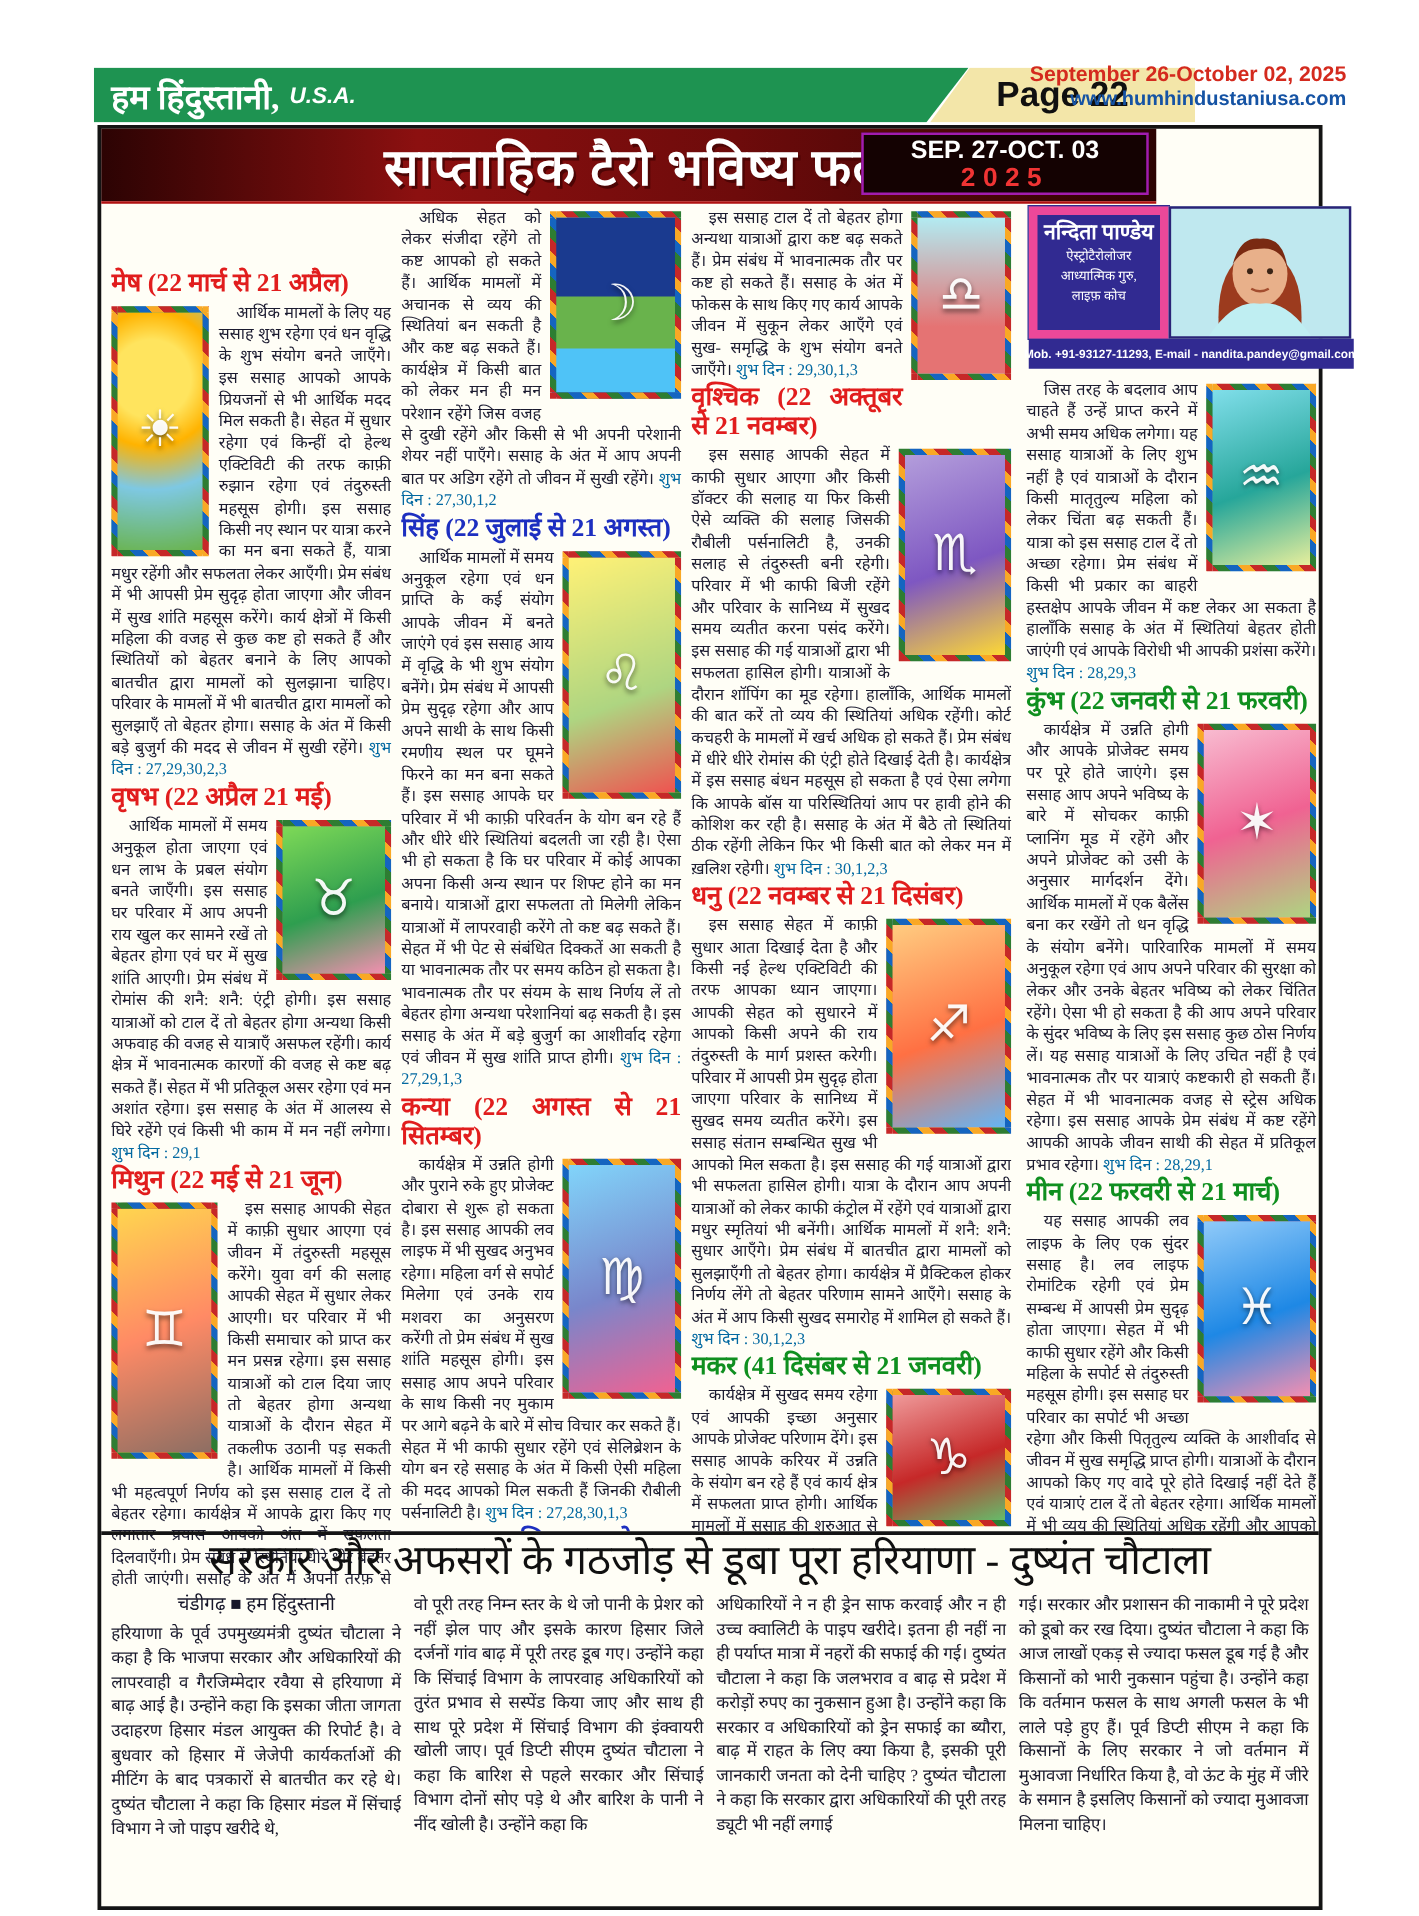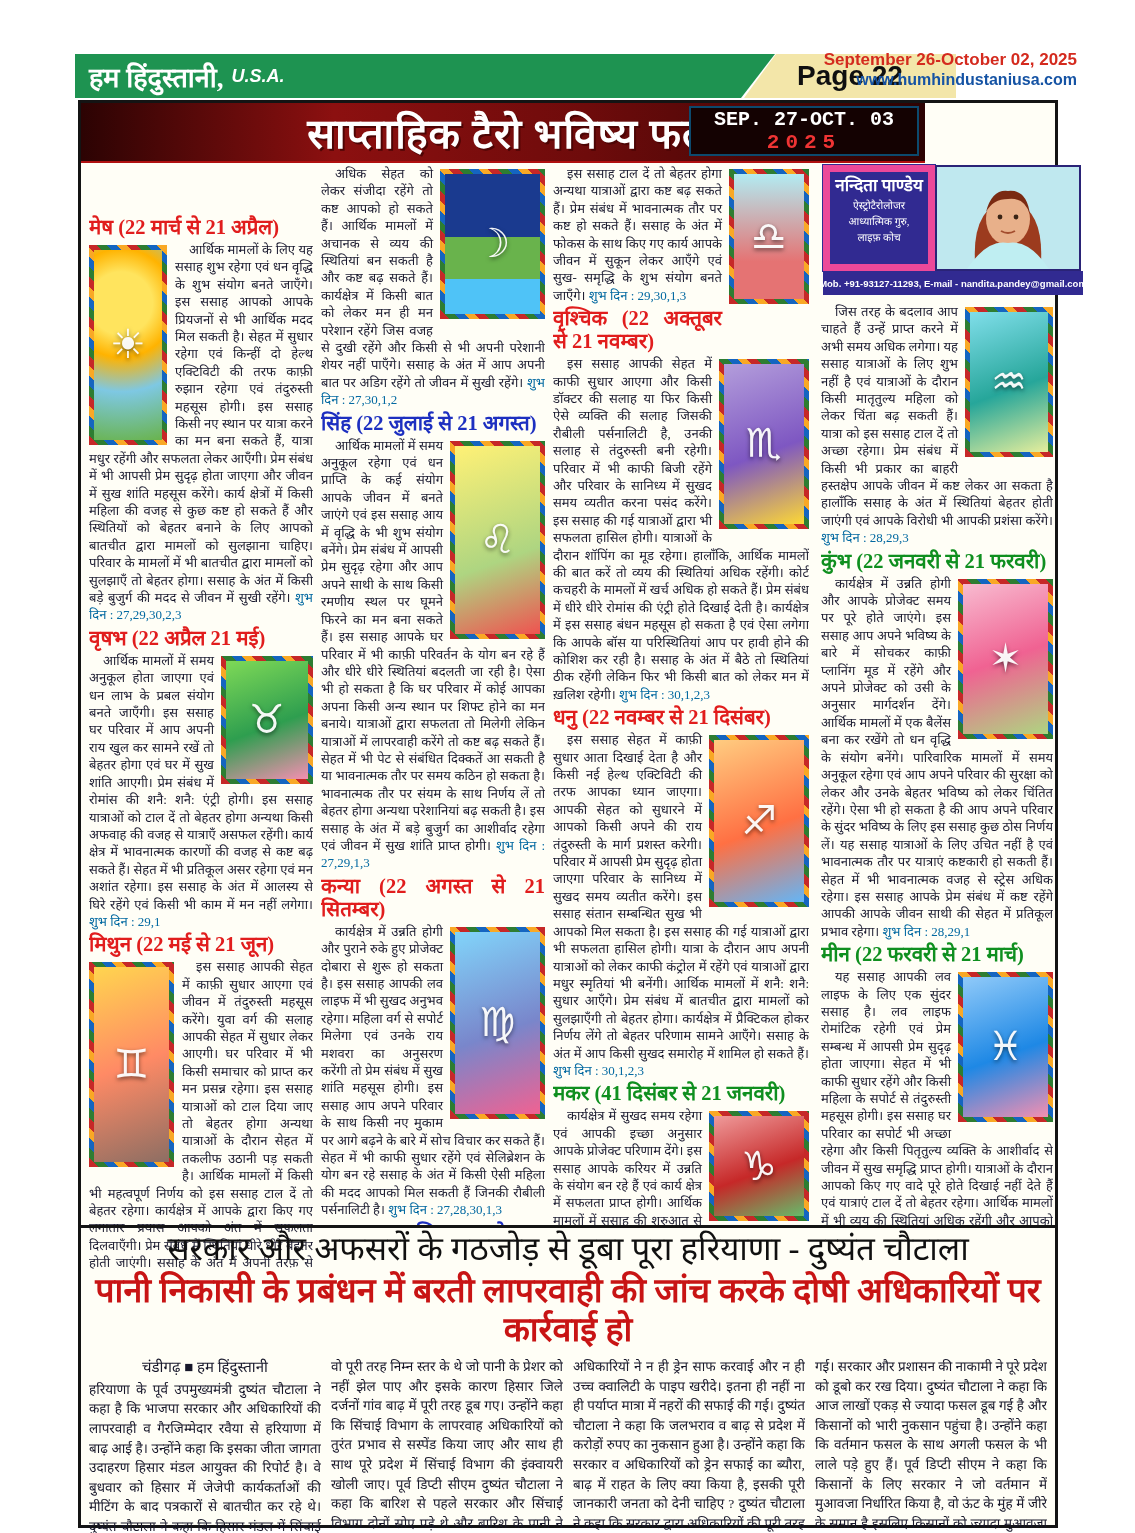--- a/index.html
+++ b/index.html
@@ -24,21 +24,21 @@
   .content{position:absolute;left:78px;top:100px;width:980px;height:1428px;
            border:3px solid #141414;box-sizing:border-box;background:#fffef6;}
 
   
   .banner{position:absolute;left:0;top:0;width:844px;height:58px;
           background:linear-gradient(90deg,#2c0303,#8c1010 30%,#6e0b0b 60%,#2c0303);
           display:flex;align-items:center;border-bottom:2px solid #b01010;justify-content:center;}
   .banner .title{color:#ffffff;font-weight:bold;font-size:41px;padding-left:12px;
                  text-shadow:2px 2px 0 #4d0505;letter-spacing:1px;white-space:nowrap;}
   .datebox{position:absolute;left:608px;top:3px;width:230px;height:50px;background:#140202;
-           border:2px solid #0c4a6e;box-sizing:border-box;text-align:center;font-family:Liberation Mono, monospace;}
+           border:2px solid #a21caf;box-sizing:border-box;text-align:center;font-family:Liberation Sans, sans-serif;}
   .datebox .d1{color:#fff;font-weight:bold;font-size:20px;line-height:24px;display:block;}
   .datebox .d2{color:#f03434;font-weight:bold;font-size:21px;letter-spacing:6px;line-height:21px;display:block;}
 
   
   .author{position:absolute;left:742px;top:62px;width:260px;height:134px;}
   .author .row{display:flex;height:106px;}
   .abox{width:112px;background:#312a91;border:7px solid #ec4899;outline:1px solid #312a91;box-sizing:border-box;
         color:#fff;text-align:center;padding-top:4px;}
   .abox .an{font-size:17px;font-weight:bold;line-height:1.15;}
   .abox .at{font-size:10.5px;line-height:1.25;margin-top:3px;}
@@ -249,21 +249,20 @@
       <div class="card right g-pis" style="width:95px;height:150px;">
         <span class="glyph">♓</span>
       </div>
       <p><span>यह ससाह आपकी लव लाइफ के लिए एक सुंदर ससाह है। लव लाइफ रोमांटिक रहेगी एवं प्रेम सम्बन्ध में आपसी प्रेम सुदृढ़ होता जाएगा। सेहत में भी काफी सुधार रहेंगे और किसी महिला के सपोर्ट से तंदुरुस्ती महसूस होगी। इस ससाह घर परिवार का सपोर्ट भी अच्छा रहेगा और किसी पितृतुल्य व्यक्ति के आशीर्वाद से जीवन में सुख समृद्धि प्राप्त होगी। यात्राओं के दौरान आपको किए गए वादे पूरे होते दिखाई नहीं देते हैं एवं यात्राएं टाल दें तो बेहतर रहेगा। आर्थिक मामलों में भी व्यय की स्थितियां अधिक रहेंगी और आपको अपने निवेशों पर ध्यान देने की आवश्यकता है। कार्यक्षेत्र में बातचीत द्वारा किसी भी उलझन को सुलझाएं तो बेहतर रहेगा। ससाह के अंत में जीवन में सुख समृद्धि प्राप्त करने के कई अवसर आपको प्राप्त होते जाएंगे।</span>
          </p>
     </div>
   </div>
 
   <div class="bottom">
     <div class="head-black">सरकार और अफसरों के गठजोड़ से डूबा पूरा हरियाणा - दुष्यंत चौटाला</div>
-    <div class="head-red">पानी निकासी के प्रबंधन में बरती लापरवाही की जांच करके दोषी अधिकारियों पर कार्रवाई हो</div>
     <div class="article">
       <div class="acol">
         <span class="dateline">चंडीगढ़ ■ हम हिंदुस्तानी</span>
         <span>हरियाणा के पूर्व उपमुख्यमंत्री दुष्यंत चौटाला ने कहा है कि भाजपा सरकार और अधिकारियों की लापरवाही व गैरजिम्मेदार रवैया से हरियाणा में बाढ़ आई है। उन्होंने कहा कि इसका जीता जागता उदाहरण हिसार मंडल आयुक्त की रिपोर्ट है। वे बुधवार को हिसार में जेजेपी कार्यकर्ताओं की मीटिंग के बाद पत्रकारों से बातचीत कर रहे थे। दुष्यंत चौटाला ने कहा कि हिसार मंडल में सिंचाई विभाग ने जो पाइप खरीदे थे,</span>
       </div>
       <div class="acol">
         <span>वो पूरी तरह निम्न स्तर के थे जो पानी के प्रेशर को नहीं झेल पाए और इसके कारण हिसार जिले दर्जनों गांव बाढ़ में पूरी तरह डूब गए। उन्होंने कहा कि सिंचाई विभाग के लापरवाह अधिकारियों को तुरंत प्रभाव से सस्पेंड किया जाए और साथ ही साथ पूरे प्रदेश में सिंचाई विभाग की इंक्वायरी खोली जाए। पूर्व डिप्टी सीएम दुष्यंत चौटाला ने कहा कि बारिश से पहले सरकार और सिंचाई विभाग दोनों सोए पड़े थे और बारिश के पानी ने नींद खोली है। उन्होंने कहा कि</span>
       </div>
       <div class="acol">
         <span>अधिकारियों ने न ही ड्रेन साफ करवाई और न ही उच्च क्वालिटी के पाइप खरीदे। इतना ही नहीं ना ही पर्याप्त मात्रा में नहरों की सफाई की गई। दुष्यंत चौटाला ने कहा कि जलभराव व बाढ़ से प्रदेश में करोड़ों रुपए का नुकसान हुआ है। उन्होंने कहा कि सरकार व अधिकारियों को ड्रेन सफाई का ब्यौरा, बाढ़ में राहत के लिए क्या किया है, इसकी पूरी जानकारी जनता को देनी चाहिए ? दुष्यंत चौटाला ने कहा कि सरकार द्वारा अधिकारियों की पूरी तरह ड्यूटी भी नहीं लगाई</span>

